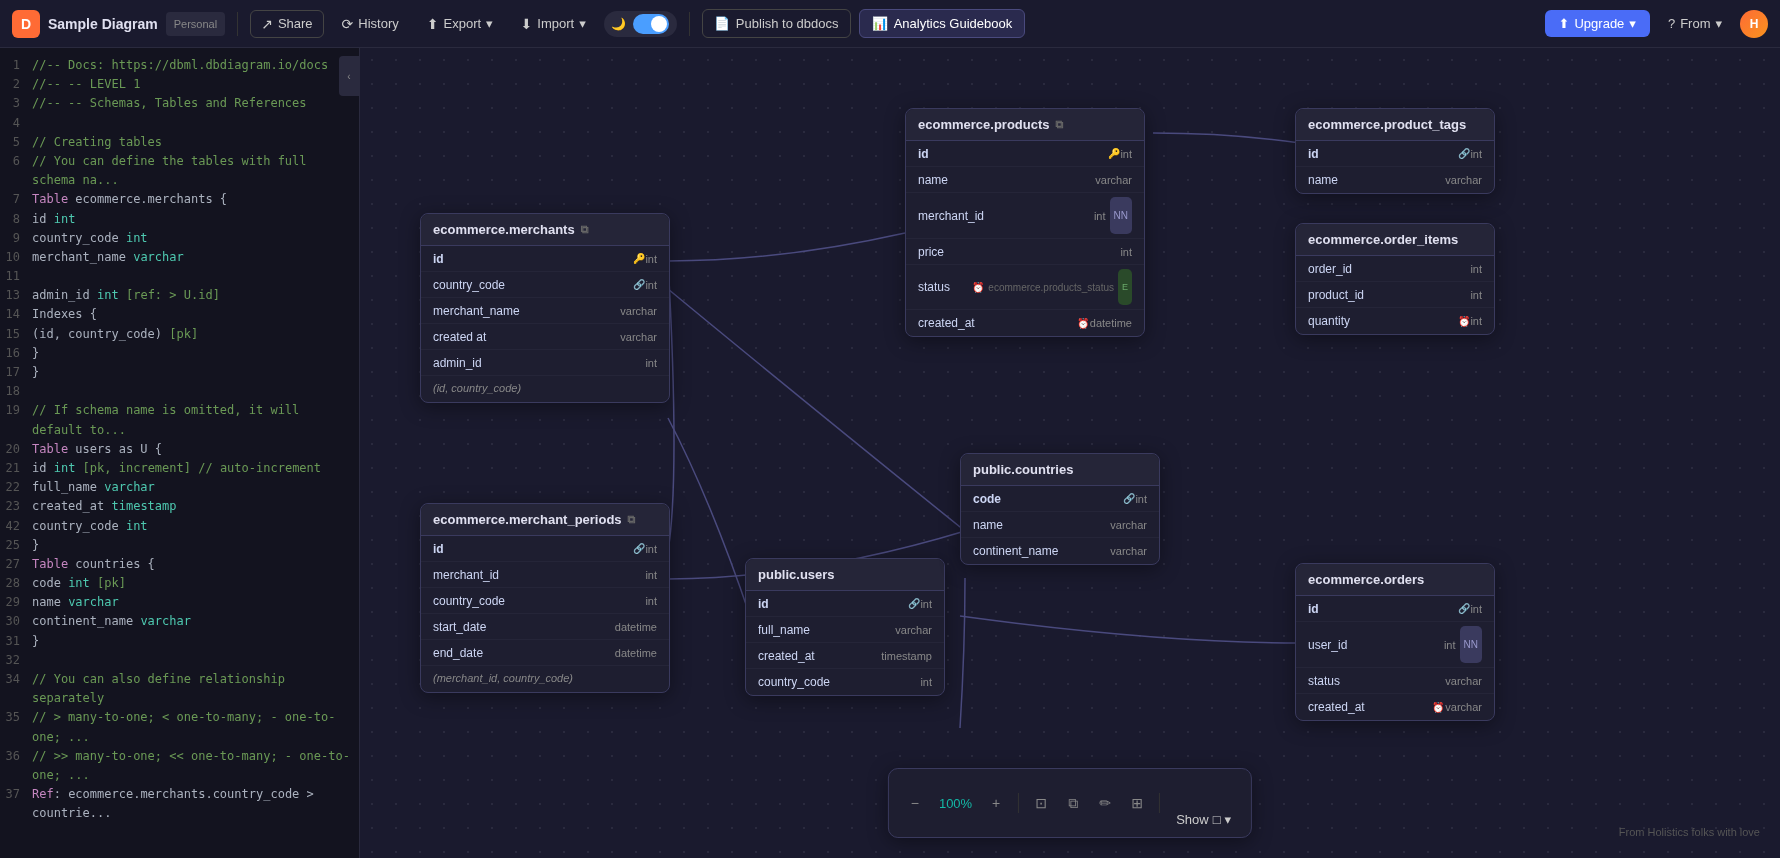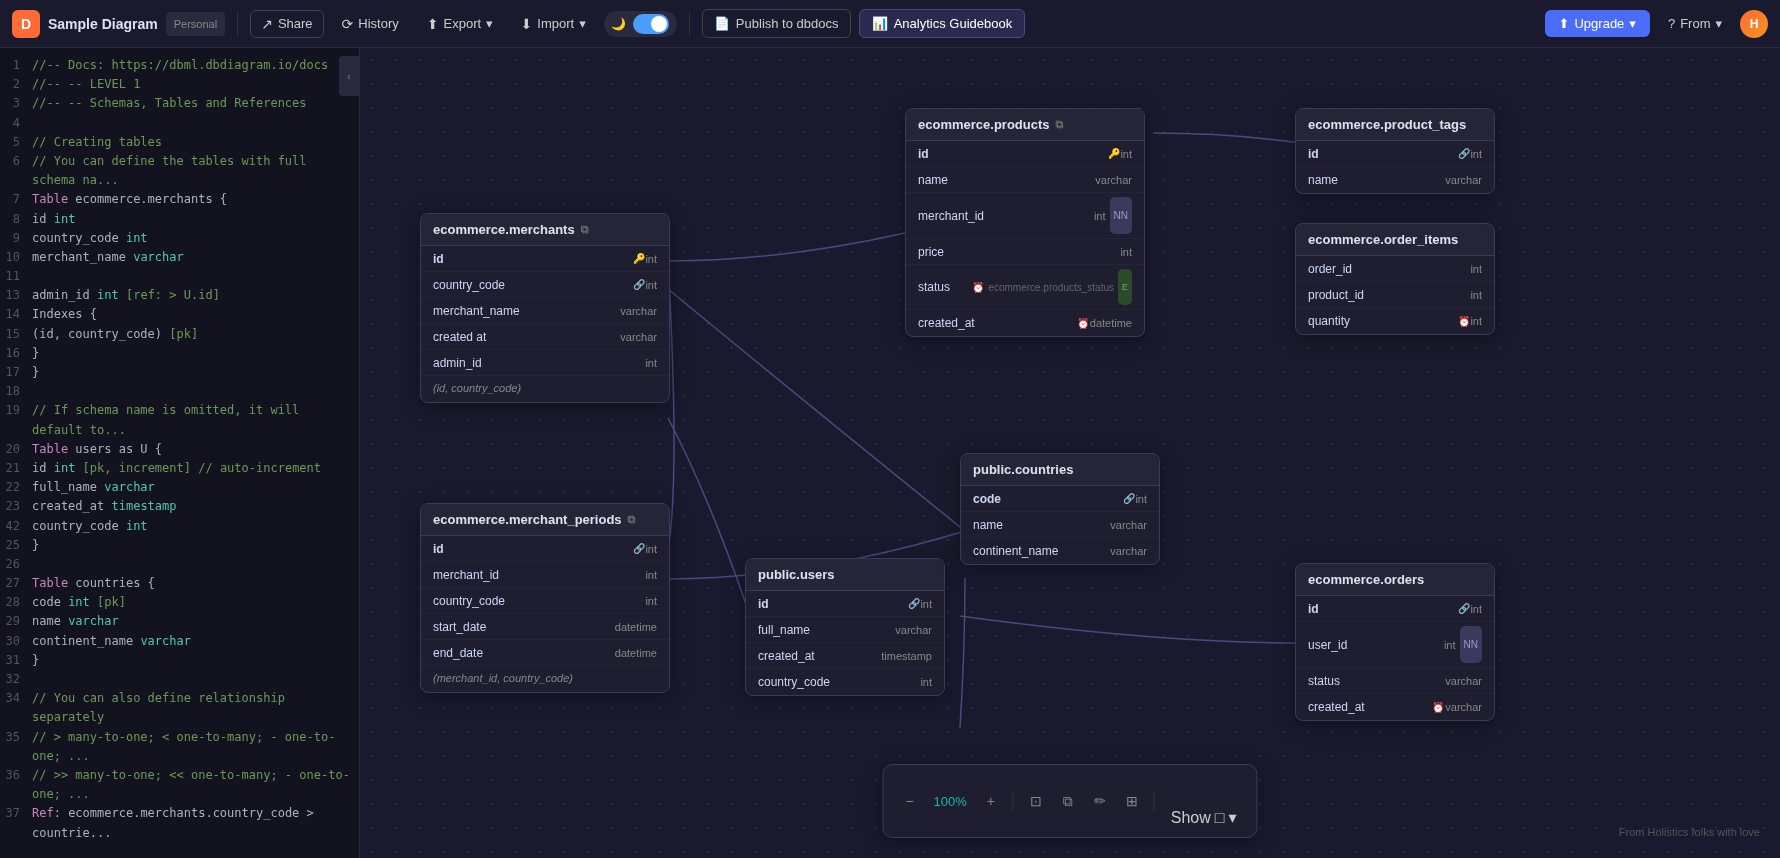--- a/index.html
+++ b/index.html
@@ -191,22 +191,22 @@
     }
     .toolbar-icon-btn {
       width: 28px; height: 28px; border-radius: 6px;
       border: none; background: transparent;
       color: #888; cursor: pointer; font-size: 14px;
       display: flex; align-items: center; justify-content: center;
     }
     .zoom-text { font-size: 13px; color: #14b8a6; padding: 0 6px; }
     .toolbar-sep { width: 1px; height: 20px; background: #333; margin: 0 4px; }
     .show-btn {
-      display: flex; align-items: center; gap: 4px;
-      font-size: 16px; color: #ccc; cursor: pointer;
+      display: flex; align-items: flex-start; gap: 4px;
+      font-size: 13px; color: #ccc; cursor: pointer;
       padding: 4px 8px; border-radius: 6px; border: none; background: transparent; margin-top: 33px;
     }
     .bottom-right-text {
       position: absolute; bottom: 20px; right: 20px;
       font-size: 11px; color: #555;
     }
   </style>
 </head>
 <body>
 
@@ -358,24 +358,20 @@
           <span class="line-num">23</span>
           <span class="line-content">  created_at <span class="c-type">timestamp</span></span>
         </div>
         <div class="code-line">
           <span class="line-num">42</span>
           <span class="line-content">  country_code <span class="c-type">int</span></span>
         </div>
         <div class="code-line">
           <span class="line-num">25</span>
           <span class="line-content">}</span>
-        </div>
-        <div class="code-line">
-          <span class="line-num">26</span>
-          <span class="line-content"></span>
         </div>
         <div class="code-line">
           <span class="line-num">27</span>
           <span class="line-content"><span class="c-keyword">Table</span> countries {</span>
         </div>
         <div class="code-line">
           <span class="line-num">28</span>
           <span class="line-content">  code <span class="c-type">int</span> <span class="c-comment">[pk]</span></span>
         </div>
         <div class="code-line">

